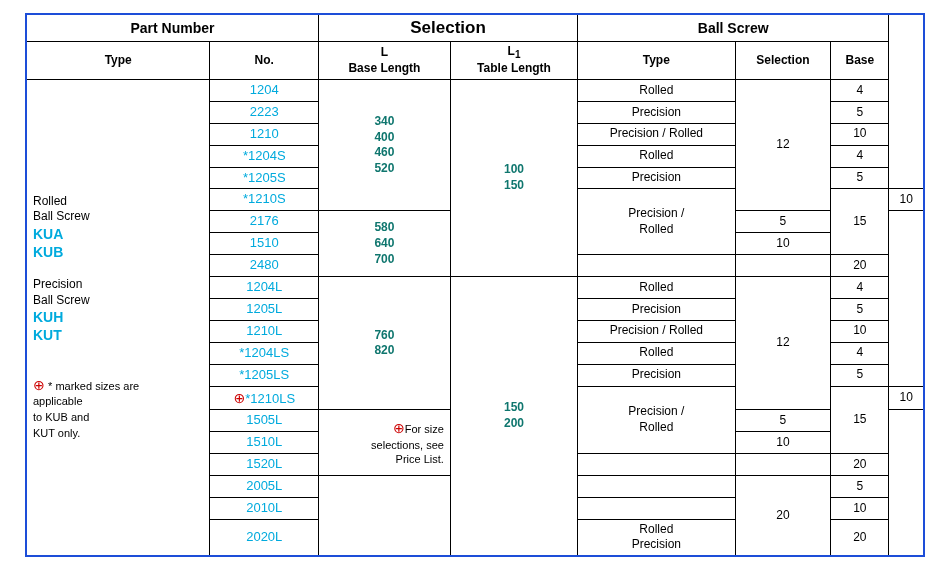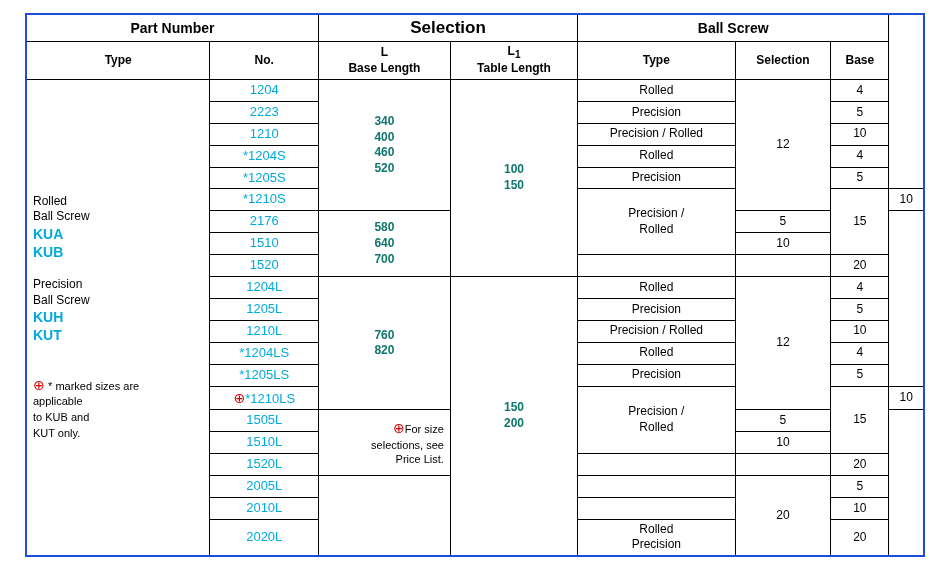--- a/index.html
+++ b/index.html
@@ -141,21 +141,21 @@
       <tr>
         <td class="cyan-link">2176</td>
         <td rowspan="3" class="cyan-val" style="vertical-align:middle;">580<br>640<br>700</td>
         <td>5</td>
       </tr>
       <tr>
         <td class="cyan-link">1510</td>
         <td>10</td>
       </tr>
       <tr>
-        <td class="cyan-link">1520</td>
+        <td class="cyan-link">2480</td>
         <td></td>
         <td></td>
         <td>20</td>
       </tr>
 
       <tr>
         <td class="cyan-link">1204L</td>
         <td rowspan="6" class="cyan-val" style="vertical-align:middle;">760<br>820</td>
         <td rowspan="12" class="cyan-val" style="vertical-align:middle;">150<br>200</td>
         <td>Rolled</td>

